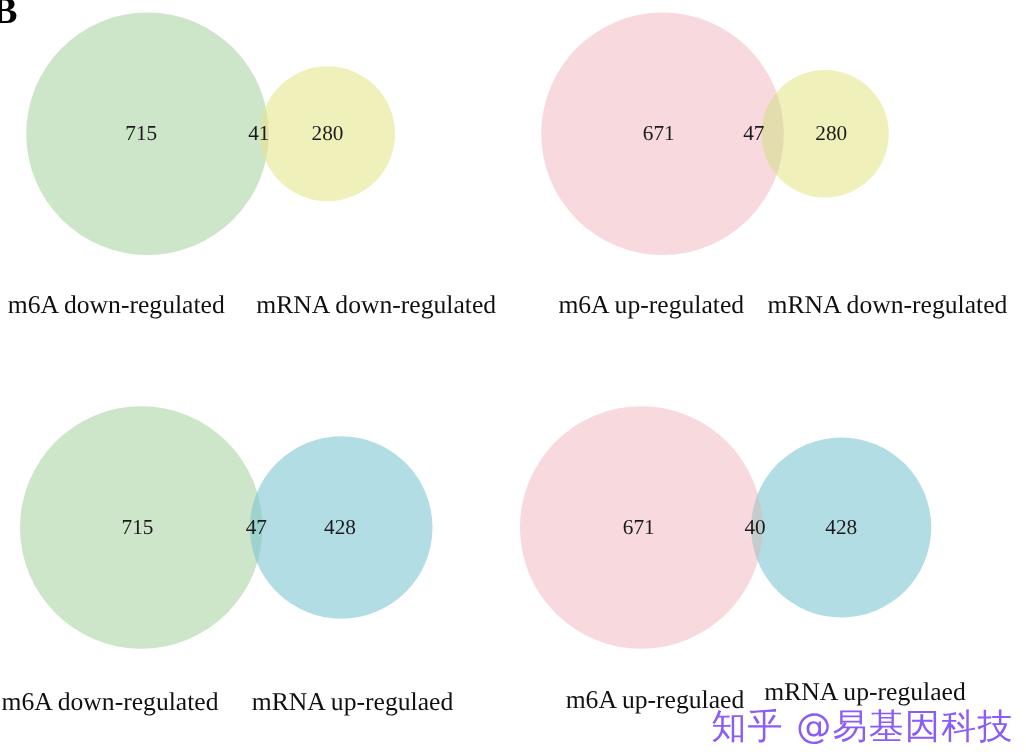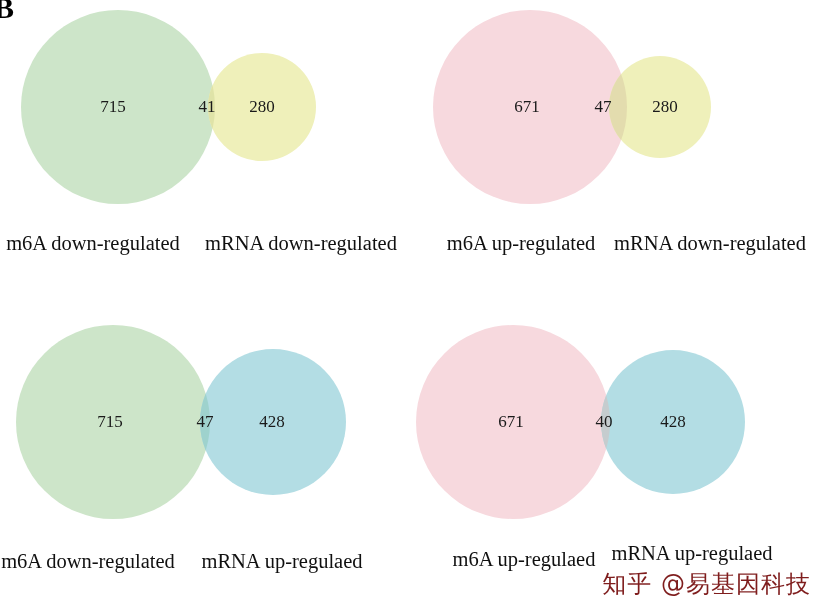--- a/index.html
+++ b/index.html
@@ -46,22 +46,22 @@
     font-size: 30px;
     font-weight: bold;
     fill: #000000;
     text-anchor: start;
   }
   .watermark {
     position: absolute;
     right: 10px;
     bottom: 4px;
     font-family: "DejaVu Sans", sans-serif;
-    font-size: 24px;
-    color: #7f1d1d;
+    font-size: 28px;
+    color: #8b5cf6;
     letter-spacing: 1px;
     white-space: nowrap;
     user-select: none;
   }
 </style>
 </head>
 <body>
 
 <div id="figure">
 

